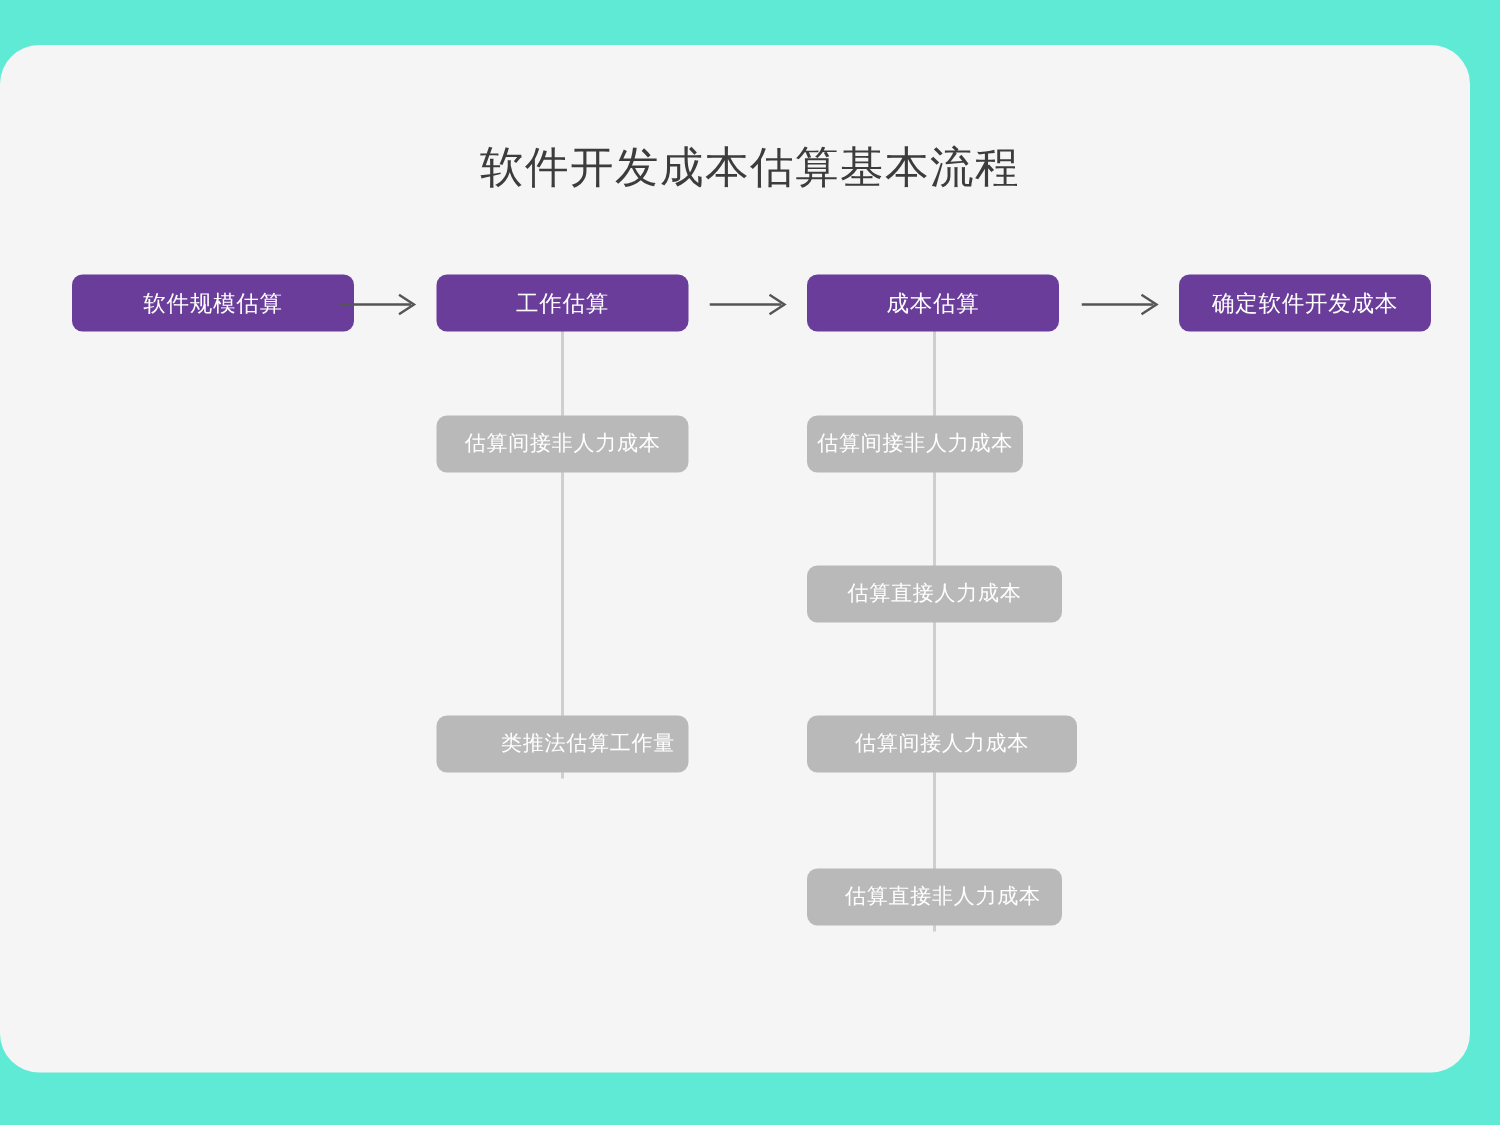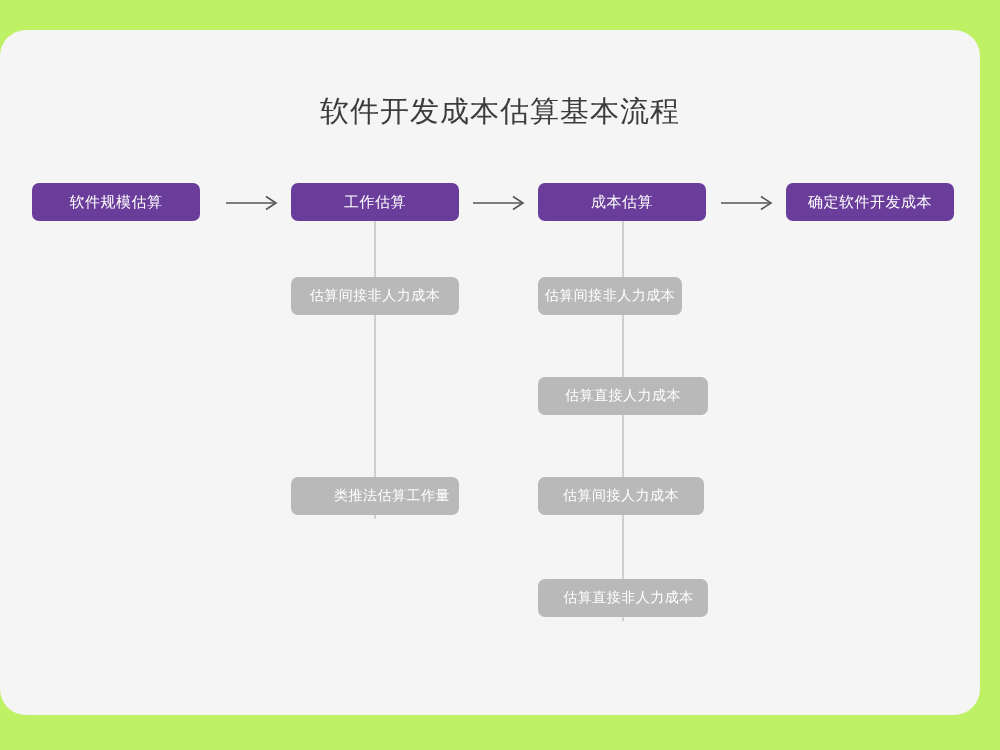--- a/index.html
+++ b/index.html
@@ -10,21 +10,21 @@
   body {
     width: 1000px;
     height: 750px;
     font-family: "Liberation Sans", "DejaVu Sans", sans-serif;
     overflow: hidden;
   }
   #canvas {
     position: relative;
     width: 1000px;
     height: 750px;
-    background: #bef264;
+    background: #5eead4;
   }
   .card-panel {
     position: absolute;
     left: 0px;
     top: 30px;
     width: 980px;
     height: 685px;
     background: #f5f5f5;
     border-radius: 26px;
   }
@@ -57,32 +57,32 @@
     background: #6a3d9a;
     font-size: 15px;
     letter-spacing: 0.5px;
   }
   .node.secondary {
     background: #b9b9b9;
     font-size: 14px;
     letter-spacing: 0.5px;
   }
   
-  #node-scale    { left: 32px;  top: 183px; width: 168px; text-align: right; }
+  #node-scale    { left: 48px;  top: 183px; width: 188px; text-align: right; }
   #node-effort   { left: 291px; top: 183px; width: 168px; }
   #node-cost     { left: 538px; top: 183px; width: 168px; }
   #node-final    { left: 786px; top: 183px; width: 168px; }
   
   #node-eq       { left: 291px; top: 277px; width: 168px; }
   #node-analogy  { left: 291px; top: 377px; width: 168px; }
   #node-induct   { left: 291px; top: 477px; width: 168px; padding-left: 34px; }
   
   #node-indirect-nonlabor { left: 538px; top: 277px; width: 144px; }
   #node-direct-labor      { left: 538px; top: 377px; width: 170px; }
-  #node-indirect-labor    { left: 538px; top: 477px; width: 166px; }
+  #node-indirect-labor    { left: 538px; top: 477px; width: 180px; }
   #node-direct-nonlabor   { left: 538px; top: 579px; width: 170px; padding-left: 11px; }
 
   
   .spine {
     position: absolute;
     width: 2px;
     background: #cfcfcf;
   }
   #spine-effort { left: 374px; top: 219px; height: 300px; }
   #spine-cost   { left: 622px; top: 219px; height: 402px; }

